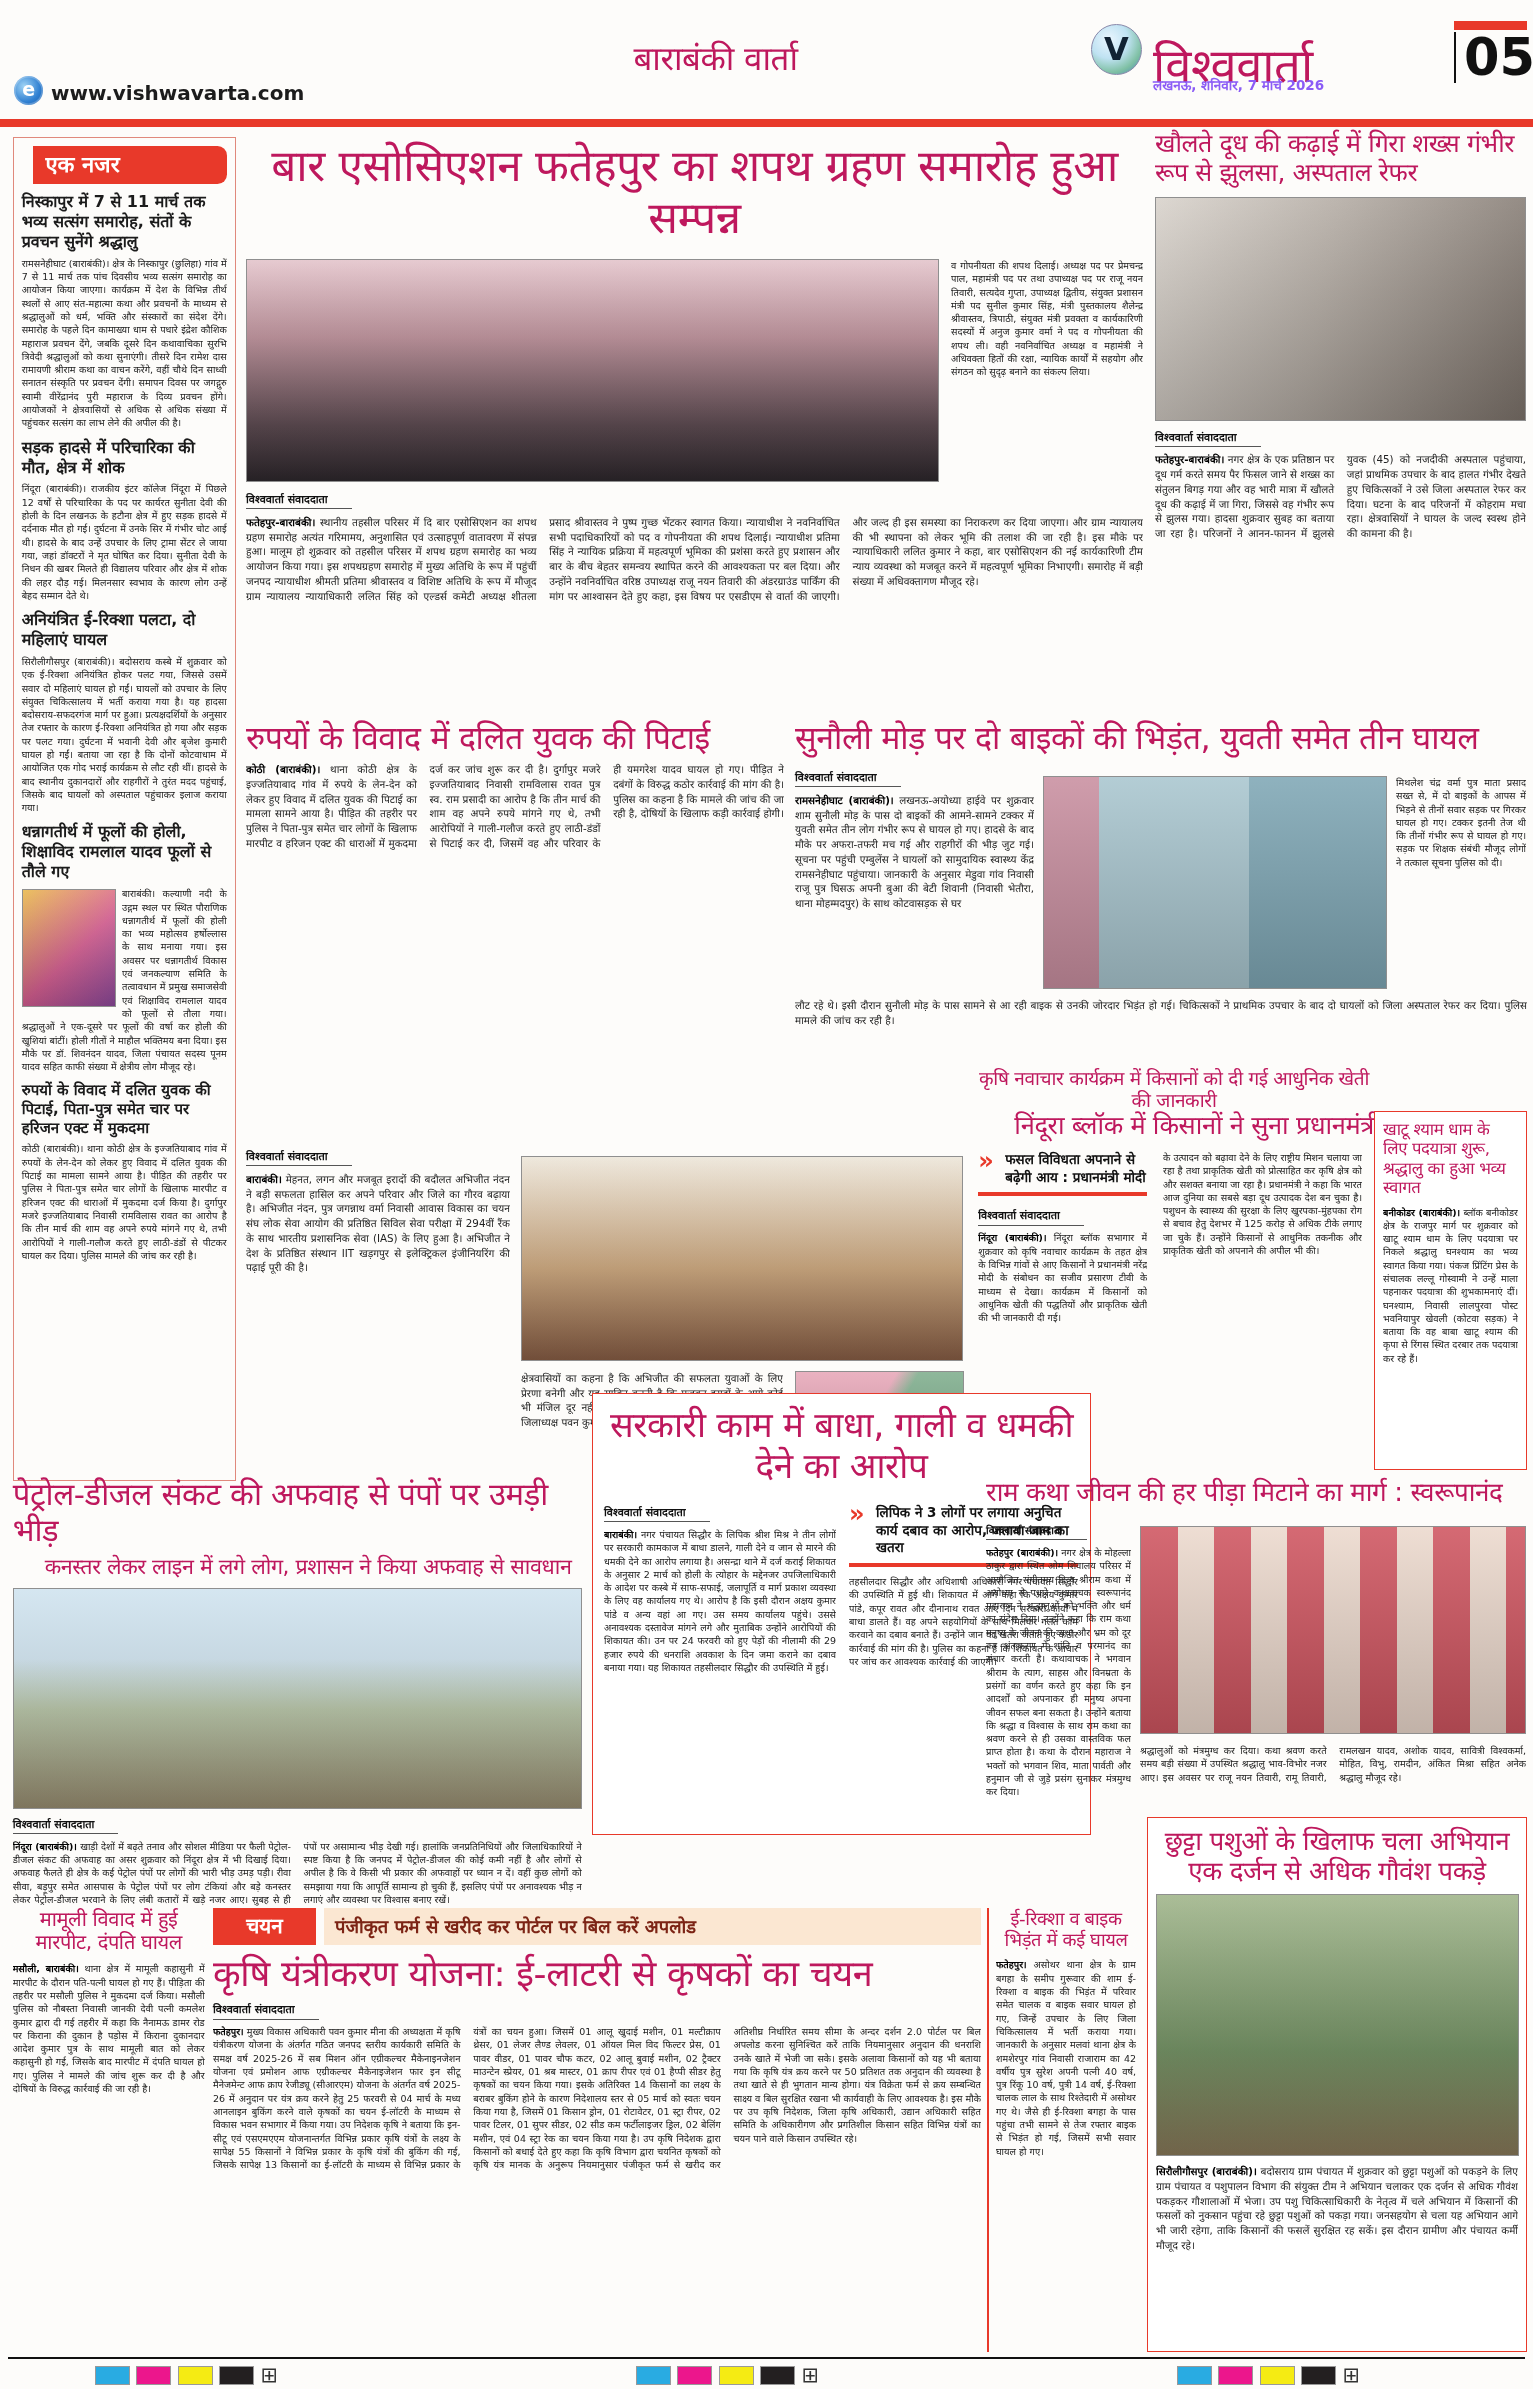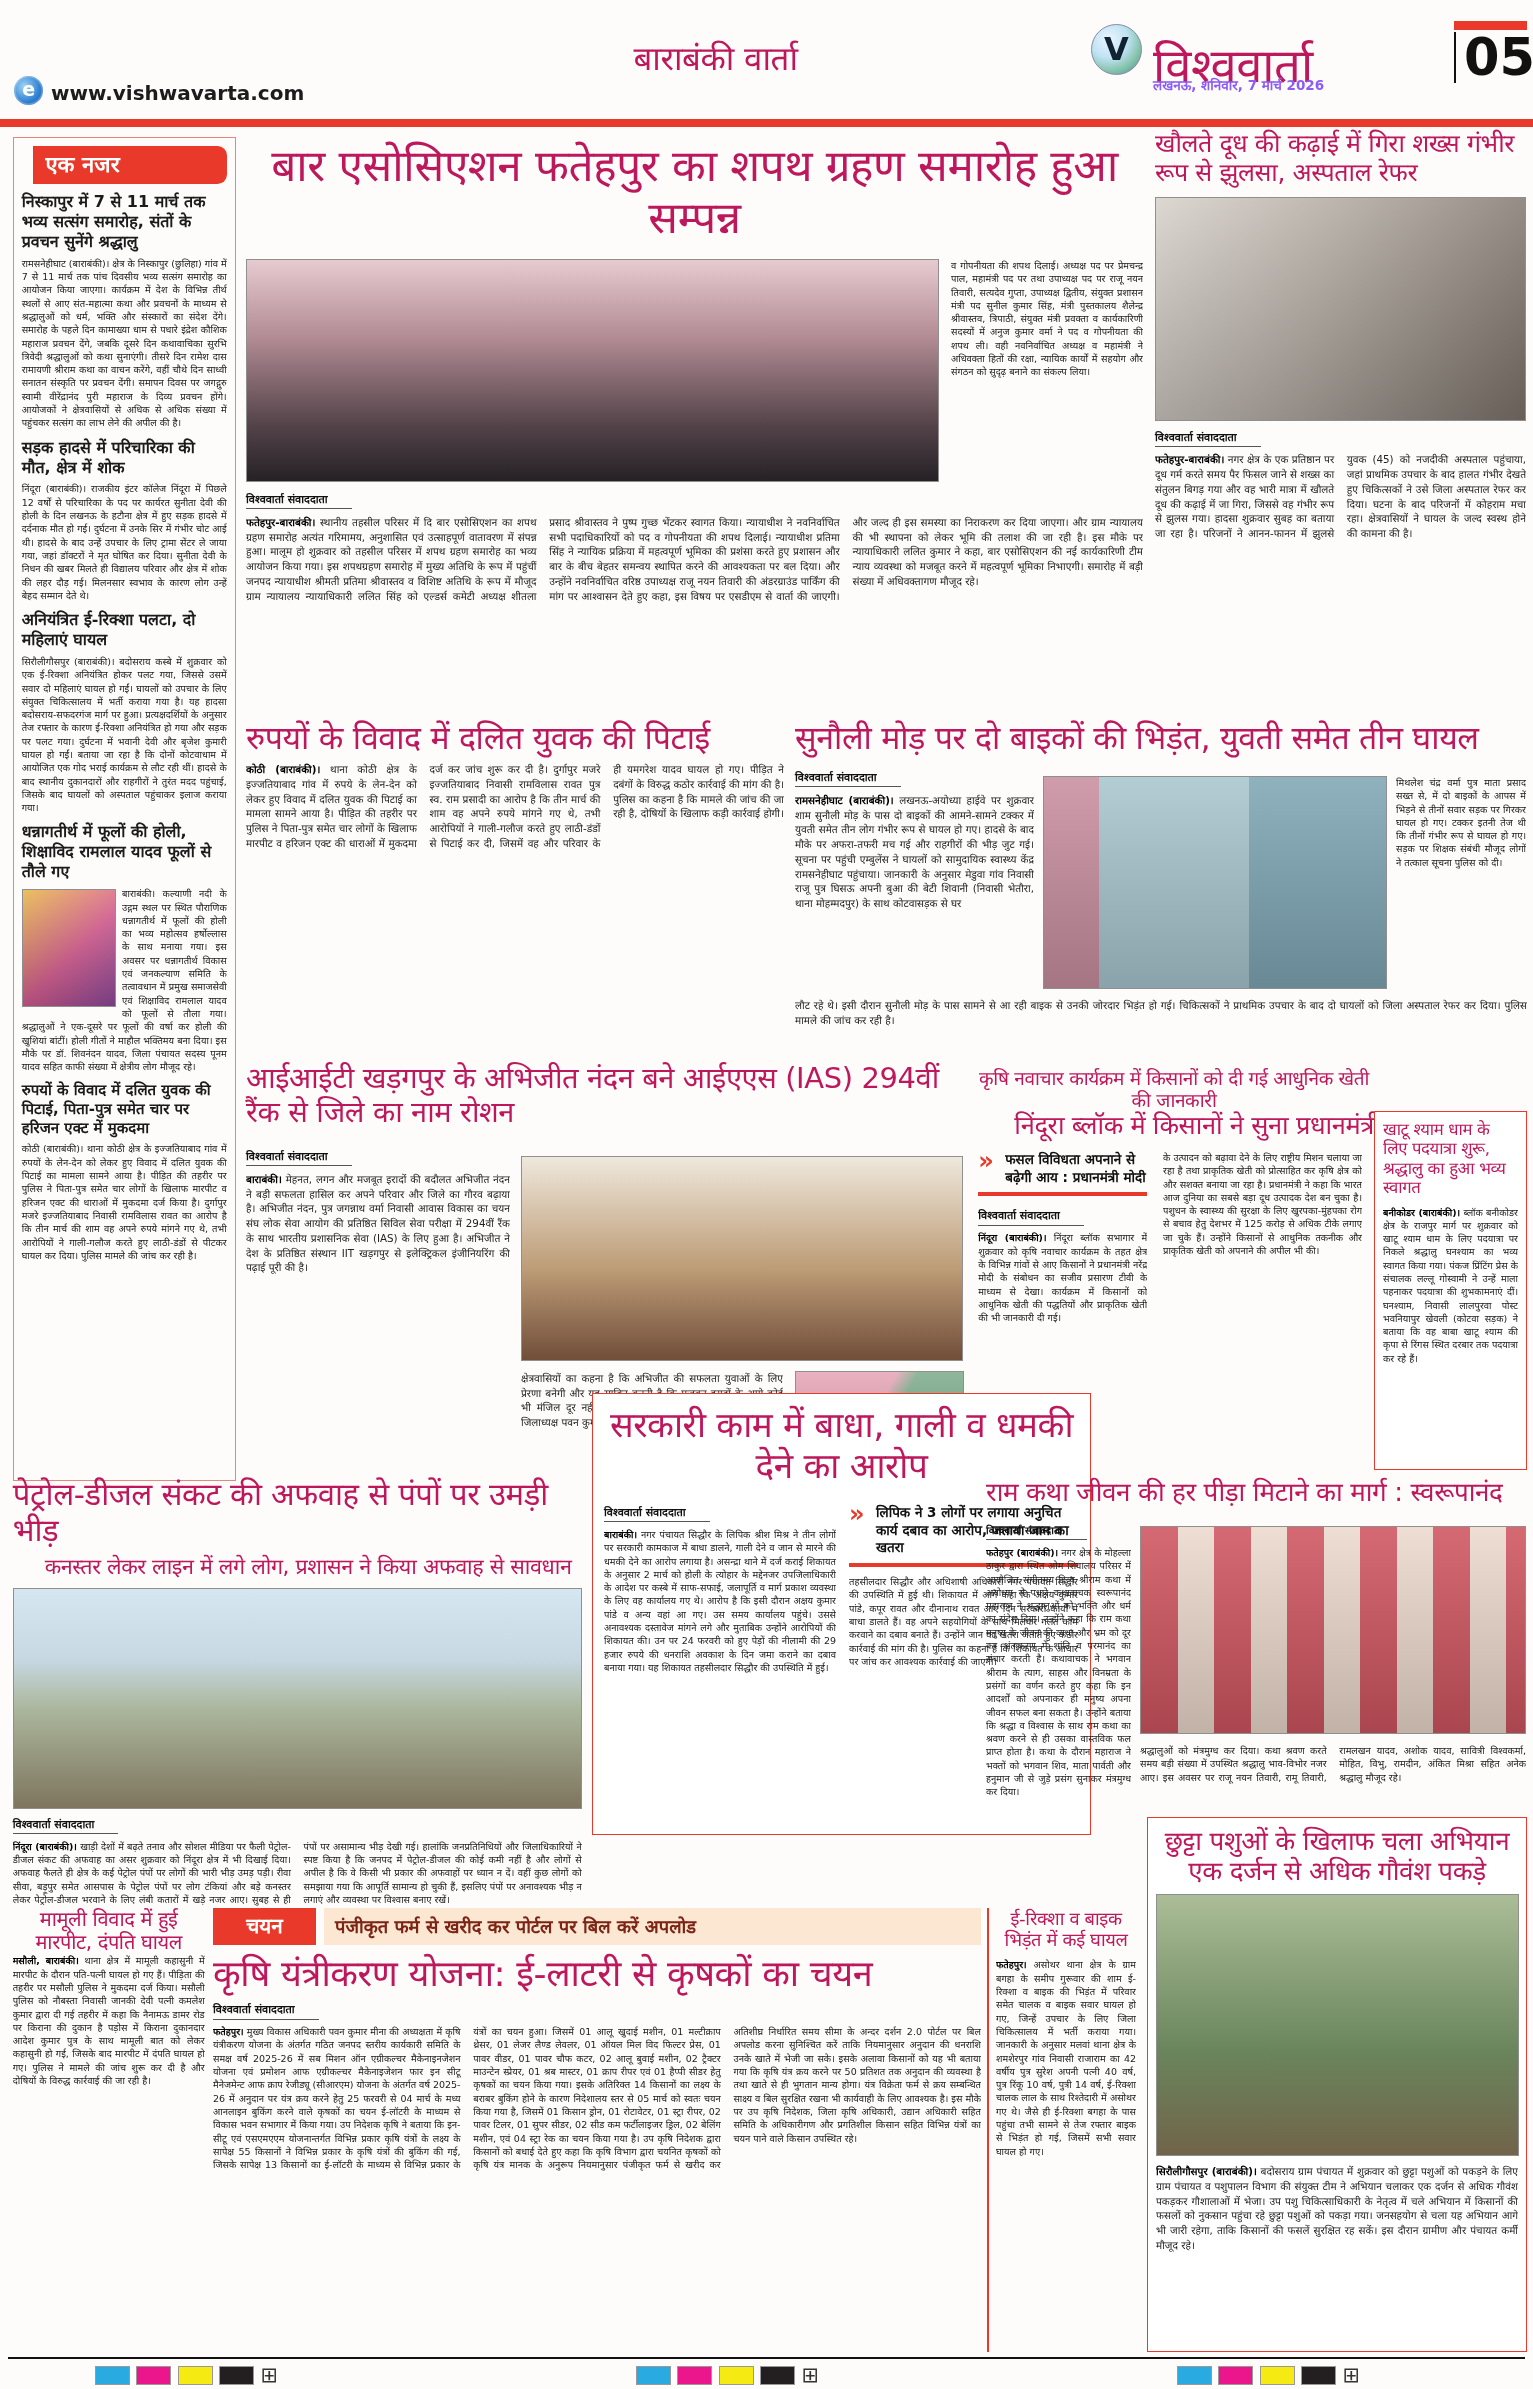--- a/index.html
+++ b/index.html
@@ -173,21 +173,20 @@
       </div>
     </div>
     <div class="photo ph-sunauli abs" style="left:248px;top:56px;width:344px;height:213px;">
         <div class="ph-tint"></div>
       </div>
     <div class="abs body-sm" style="left:601px;top:56px;width:130px;height:213px;overflow:hidden;">मिथलेश चंद्र वर्मा पुत्र माता प्रसाद सख्त से, में दो बाइकों के आपस में भिड़ने से तीनों सवार सड़क पर गिरकर घायल हो गए। टक्कर इतनी तेज थी कि तीनों गंभीर रूप से घायल हो गए। सड़क पर शिक्षक संबंधी मौजूद लोगों ने तत्काल सूचना पुलिस को दी।</div>
     <div class="abs body-txt" style="left:0;top:278px;width:732px;height:49px;overflow:hidden;">लौट रहे थे। इसी दौरान सुनौली मोड़ के पास सामने से आ रही बाइक से उनकी जोरदार भिड़ंत हो गई। चिकित्सकों ने प्राथमिक उपचार के बाद दो घायलों को जिला अस्पताल रेफर कर दिया। पुलिस मामले की जांच कर रही है।</div>
   </div>
 
   <div class="abs" style="left:246px;top:1062px;width:717px;height:412px;">
-    <div class="hl" style="font-size:29px;">आईआईटी खड़गपुर के अभिजीत नंदन बने आईएएस (IAS) 294वीं रैंक से जिले का नाम रोशन</div>
     <div class="abs" style="left:0;top:86px;width:264px;">
       <div class="byline">विश्ववार्ता संवाददाता</div>
       <div class="body-txt" style="height:270px;overflow:hidden;">
         <span class="dateline">बाराबंकी।</span>
         <span>मेहनत, लगन और मजबूत इरादों की बदौलत अभिजीत नंदन ने बड़ी सफलता हासिल कर अपने परिवार और जिले का गौरव बढ़ाया है। अभिजीत नंदन, पुत्र जगन्नाथ वर्मा निवासी आवास विकास का चयन संघ लोक सेवा आयोग की प्रतिष्ठित सिविल सेवा परीक्षा में 294वीं रैंक के साथ भारतीय प्रशासनिक सेवा (IAS) के लिए हुआ है। अभिजीत ने देश के प्रतिष्ठित संस्थान IIT खड़गपुर से इलेक्ट्रिकल इंजीनियरिंग की पढ़ाई पूरी की है।</span>
       </div>
     </div>
     <div class="photo ph-ias abs" style="left:275px;top:94px;width:442px;height:205px;">
         <div class="ph-tint"></div>
       </div>
@@ -272,21 +271,21 @@
       </div>
     </div>
     <div class="photo ph-ramkatha abs" style="left:154px;top:49px;width:386px;height:208px;">
         <div class="ph-tint"></div>
       </div>
     <div class="abs cols2 body-sm" style="left:154px;top:267px;width:386px;height:119px;overflow:hidden;">श्रद्धालुओं को मंत्रमुग्ध कर दिया। कथा श्रवण करते समय बड़ी संख्या में उपस्थित श्रद्धालु भाव-विभोर नजर आए। इस अवसर पर राजू नयन तिवारी, रामू तिवारी, रामलखन यादव, अशोक यादव, सावित्री विश्वकर्मा, मोहित, विभु, रामदीन, अंकित मिश्रा सहित अनेक श्रद्धालु मौजूद रहे।</div>
   </div>
 
   <div class="abs" style="left:12.7px;top:1908px;width:192px;height:444px;">
     <div class="hl center" style="font-size:20px;">मामूली विवाद में हुई मारपीट, दंपति घायल</div>
-    <div class="body-sm" style="margin-top:0;height:366px;overflow:hidden;">
+    <div class="body-sm" style="margin-top:8px;height:366px;overflow:hidden;">
       <span class="dateline">मसौली, बाराबंकी।</span>
       <span>थाना क्षेत्र में मामूली कहासुनी में मारपीट के दौरान पति-पत्नी घायल हो गए हैं। पीड़िता की तहरीर पर मसौली पुलिस ने मुकदमा दर्ज किया।</span>
       <span>मसौली पुलिस को नौबस्ता निवासी जानकी देवी पत्नी कमलेश कुमार द्वारा दी गई तहरीर में कहा कि नैनामऊ डामर रोड पर किराना की दुकान है पड़ोस में किराना दुकानदार आदेश कुमार पुत्र के साथ मामूली बात को लेकर कहासुनी हो गई, जिसके बाद मारपीट में दंपति घायल हो गए। पुलिस ने मामले की जांच शुरू कर दी है और दोषियों के विरुद्ध कार्रवाई की जा रही है।</span>
     </div>
   </div>
 
   <div class="abs" style="left:213px;top:1908px;width:768px;height:444px;">
     <div style="display:flex;gap:8px;">
       <div class="chayan-label">चयन</div>
       <div class="chayan-banner" style="flex:1;">पंजीकृत फर्म से खरीद कर पोर्टल पर बिल करें अपलोड</div>

